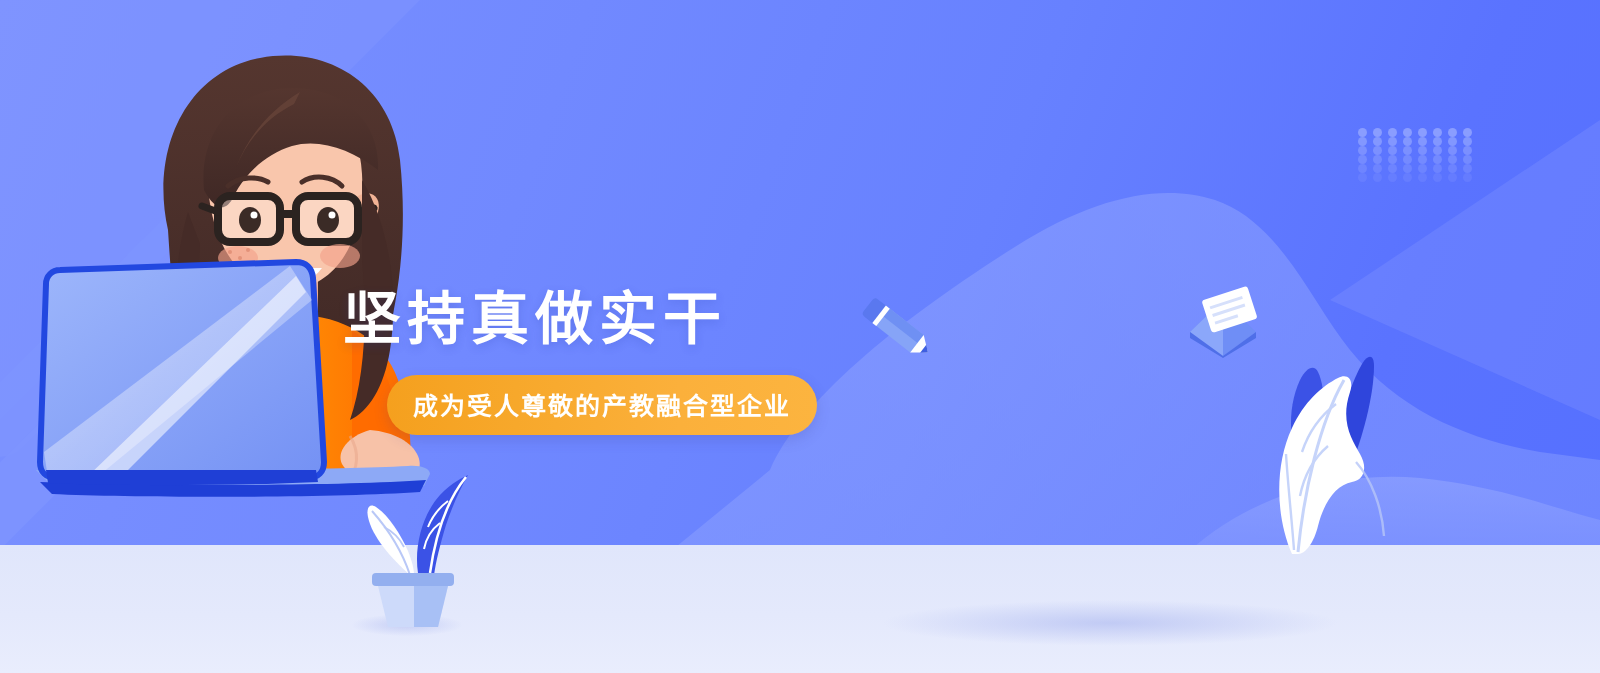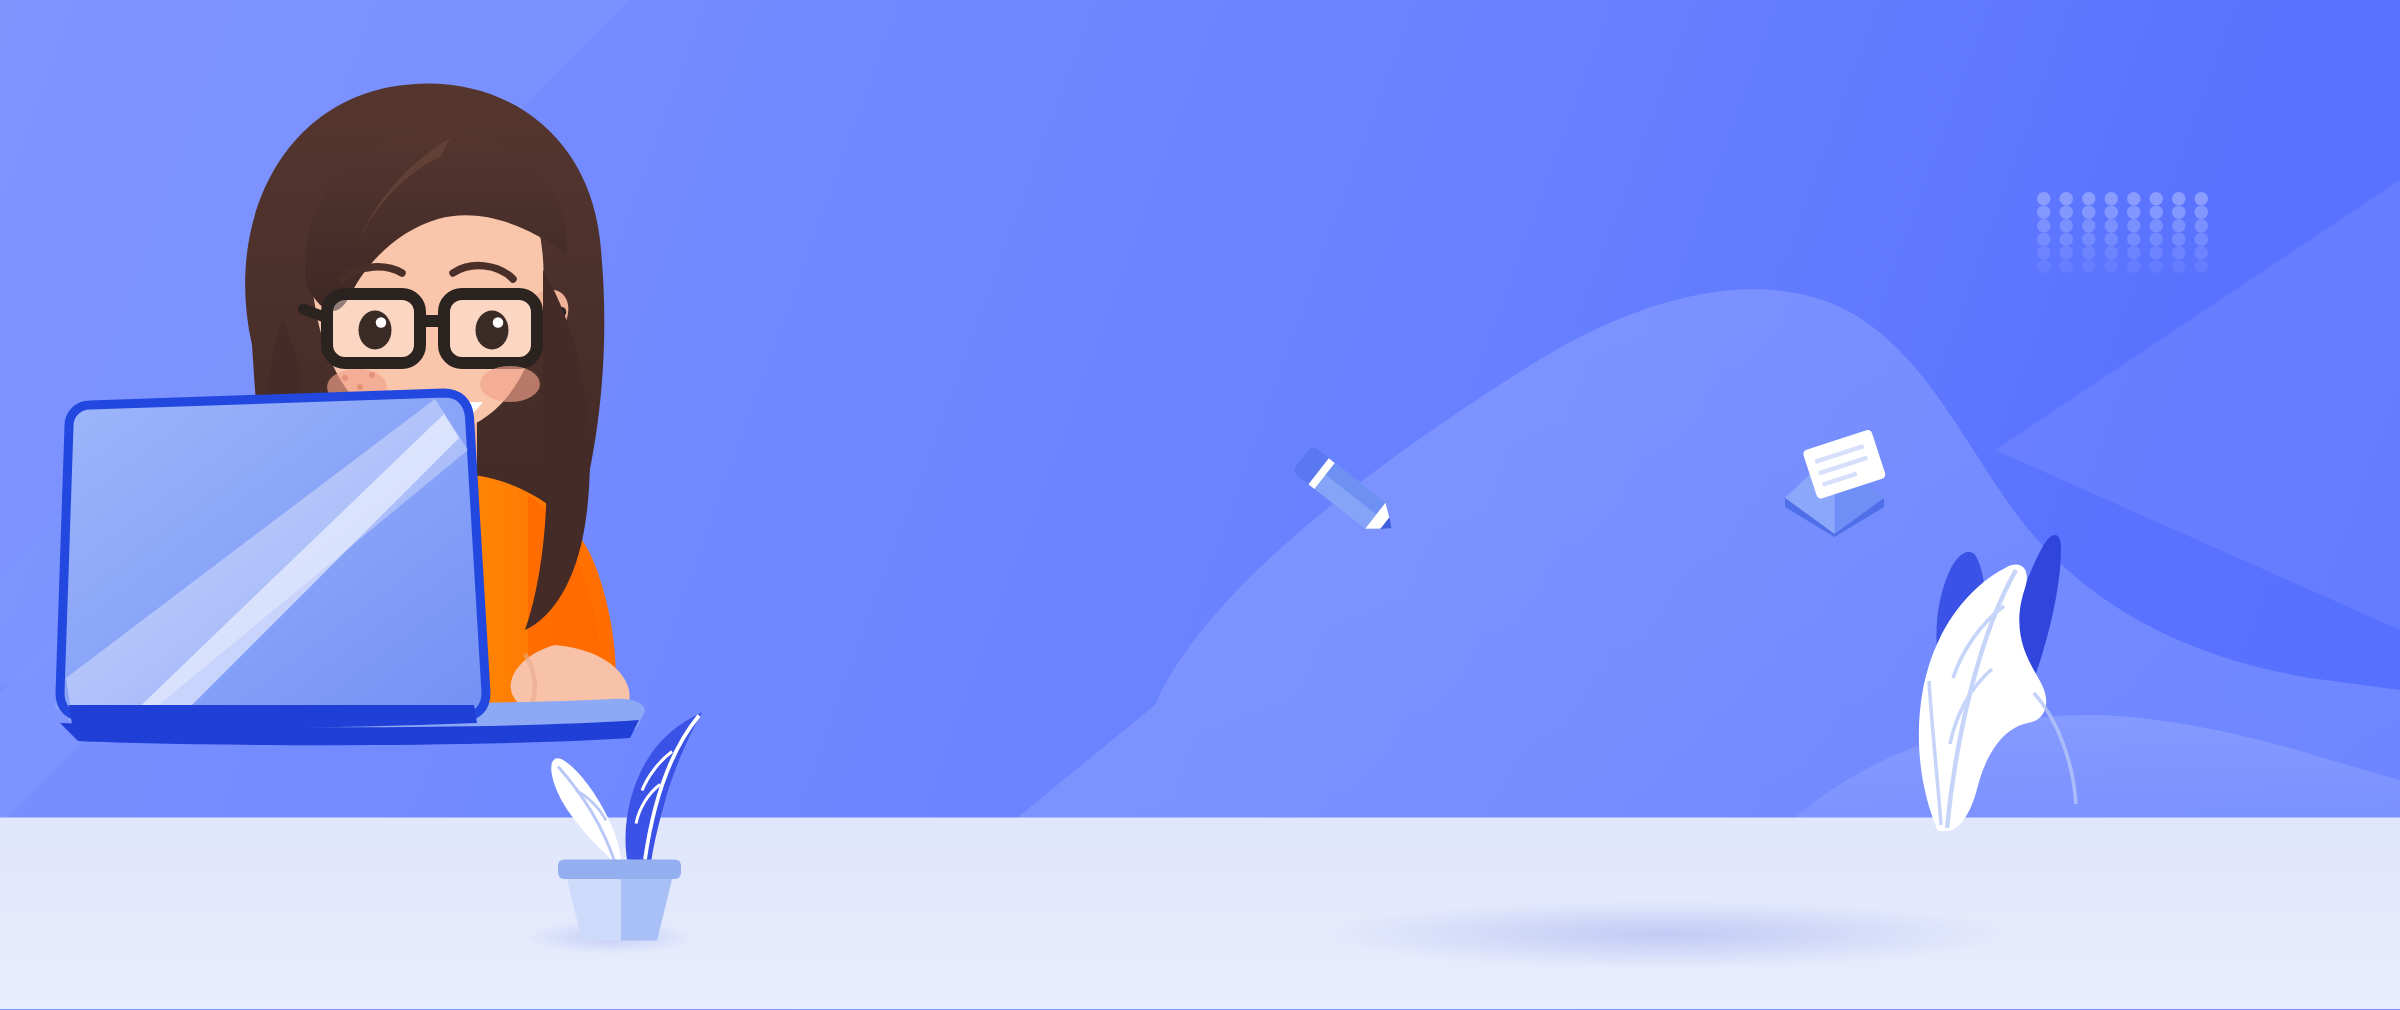--- a/index.html
+++ b/index.html
@@ -346,14 +346,18 @@
              C 46 478, 40 472, 40 462 Z" fill="url(#lidGrad)" stroke="#2248e0" stroke-width="6" stroke-linejoin="round"></path>
 
     <g clip-path="none">
       <path d="M290 266 L 312 300 L 96 478 L 48 478 L 44 452 Z" fill="url(#shineGrad)" opacity=".55"></path>
       <path d="M296 276 L 306 292 L 120 478 L 86 478 Z" fill="#ffffff" opacity=".55"></path>
     </g>
 
     <path d="M46 470 L 316 470 L 318 482 C 220 486, 120 486, 48 483 Z" fill="#1f3fd6"></path>
   </svg>
 
+  <div class="copy">
+    <h1 class="headline">坚持真做实干</h1>
+    <div class="pill">成为受人尊敬的产教融合型企业</div>
+  </div>
 
 </div>
 
 </body></html>

